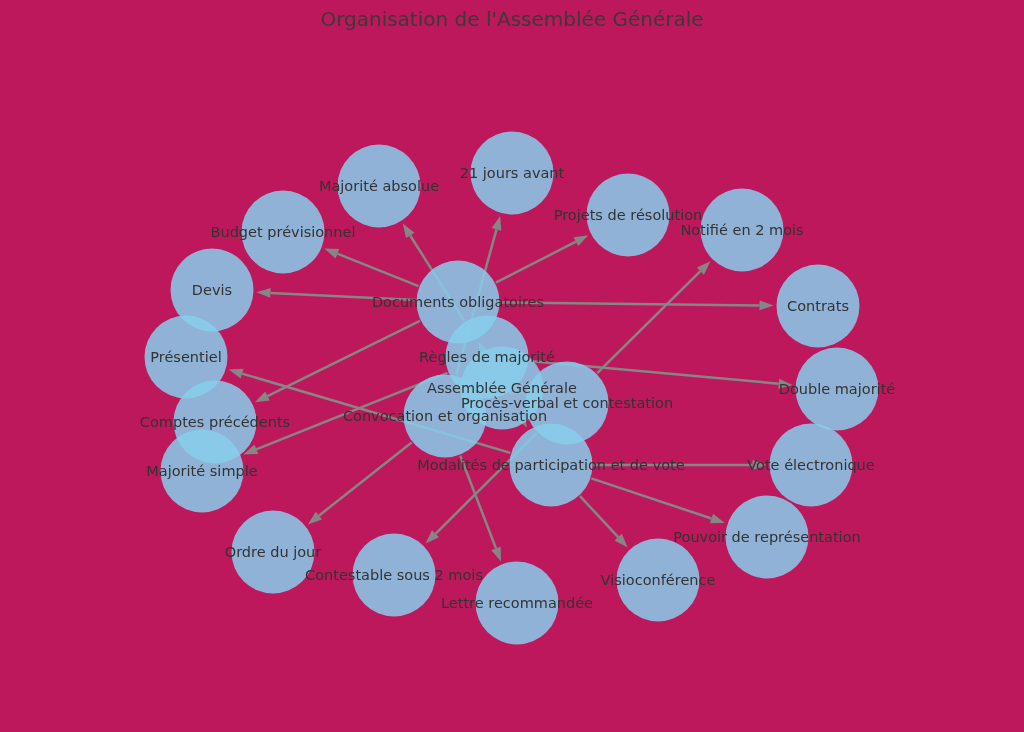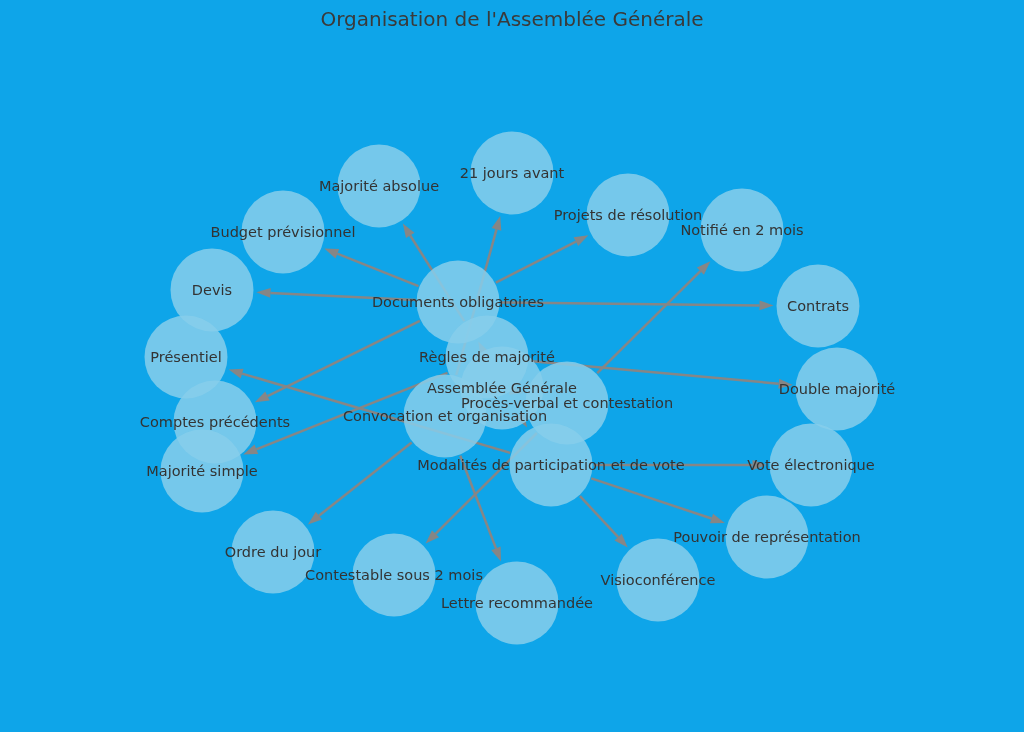--- a/index.html
+++ b/index.html
@@ -4,21 +4,21 @@
 <style>
   html, body {
     margin: 0;
     padding: 0;
     background: #ffffff;
   }
   .stage {
     position: relative;
     width: 1024px;
     height: 732px;
-    background: #0ea5e9;
+    background: #be185d;
     overflow: hidden;
     font-family: "DejaVu Sans", sans-serif;
   }
   svg { display: block; }
   .fig-title {
     font-family: "DejaVu Sans", sans-serif;
     font-size: 20px;
     fill: #3a3a3a;
   }
   .node-circle {

